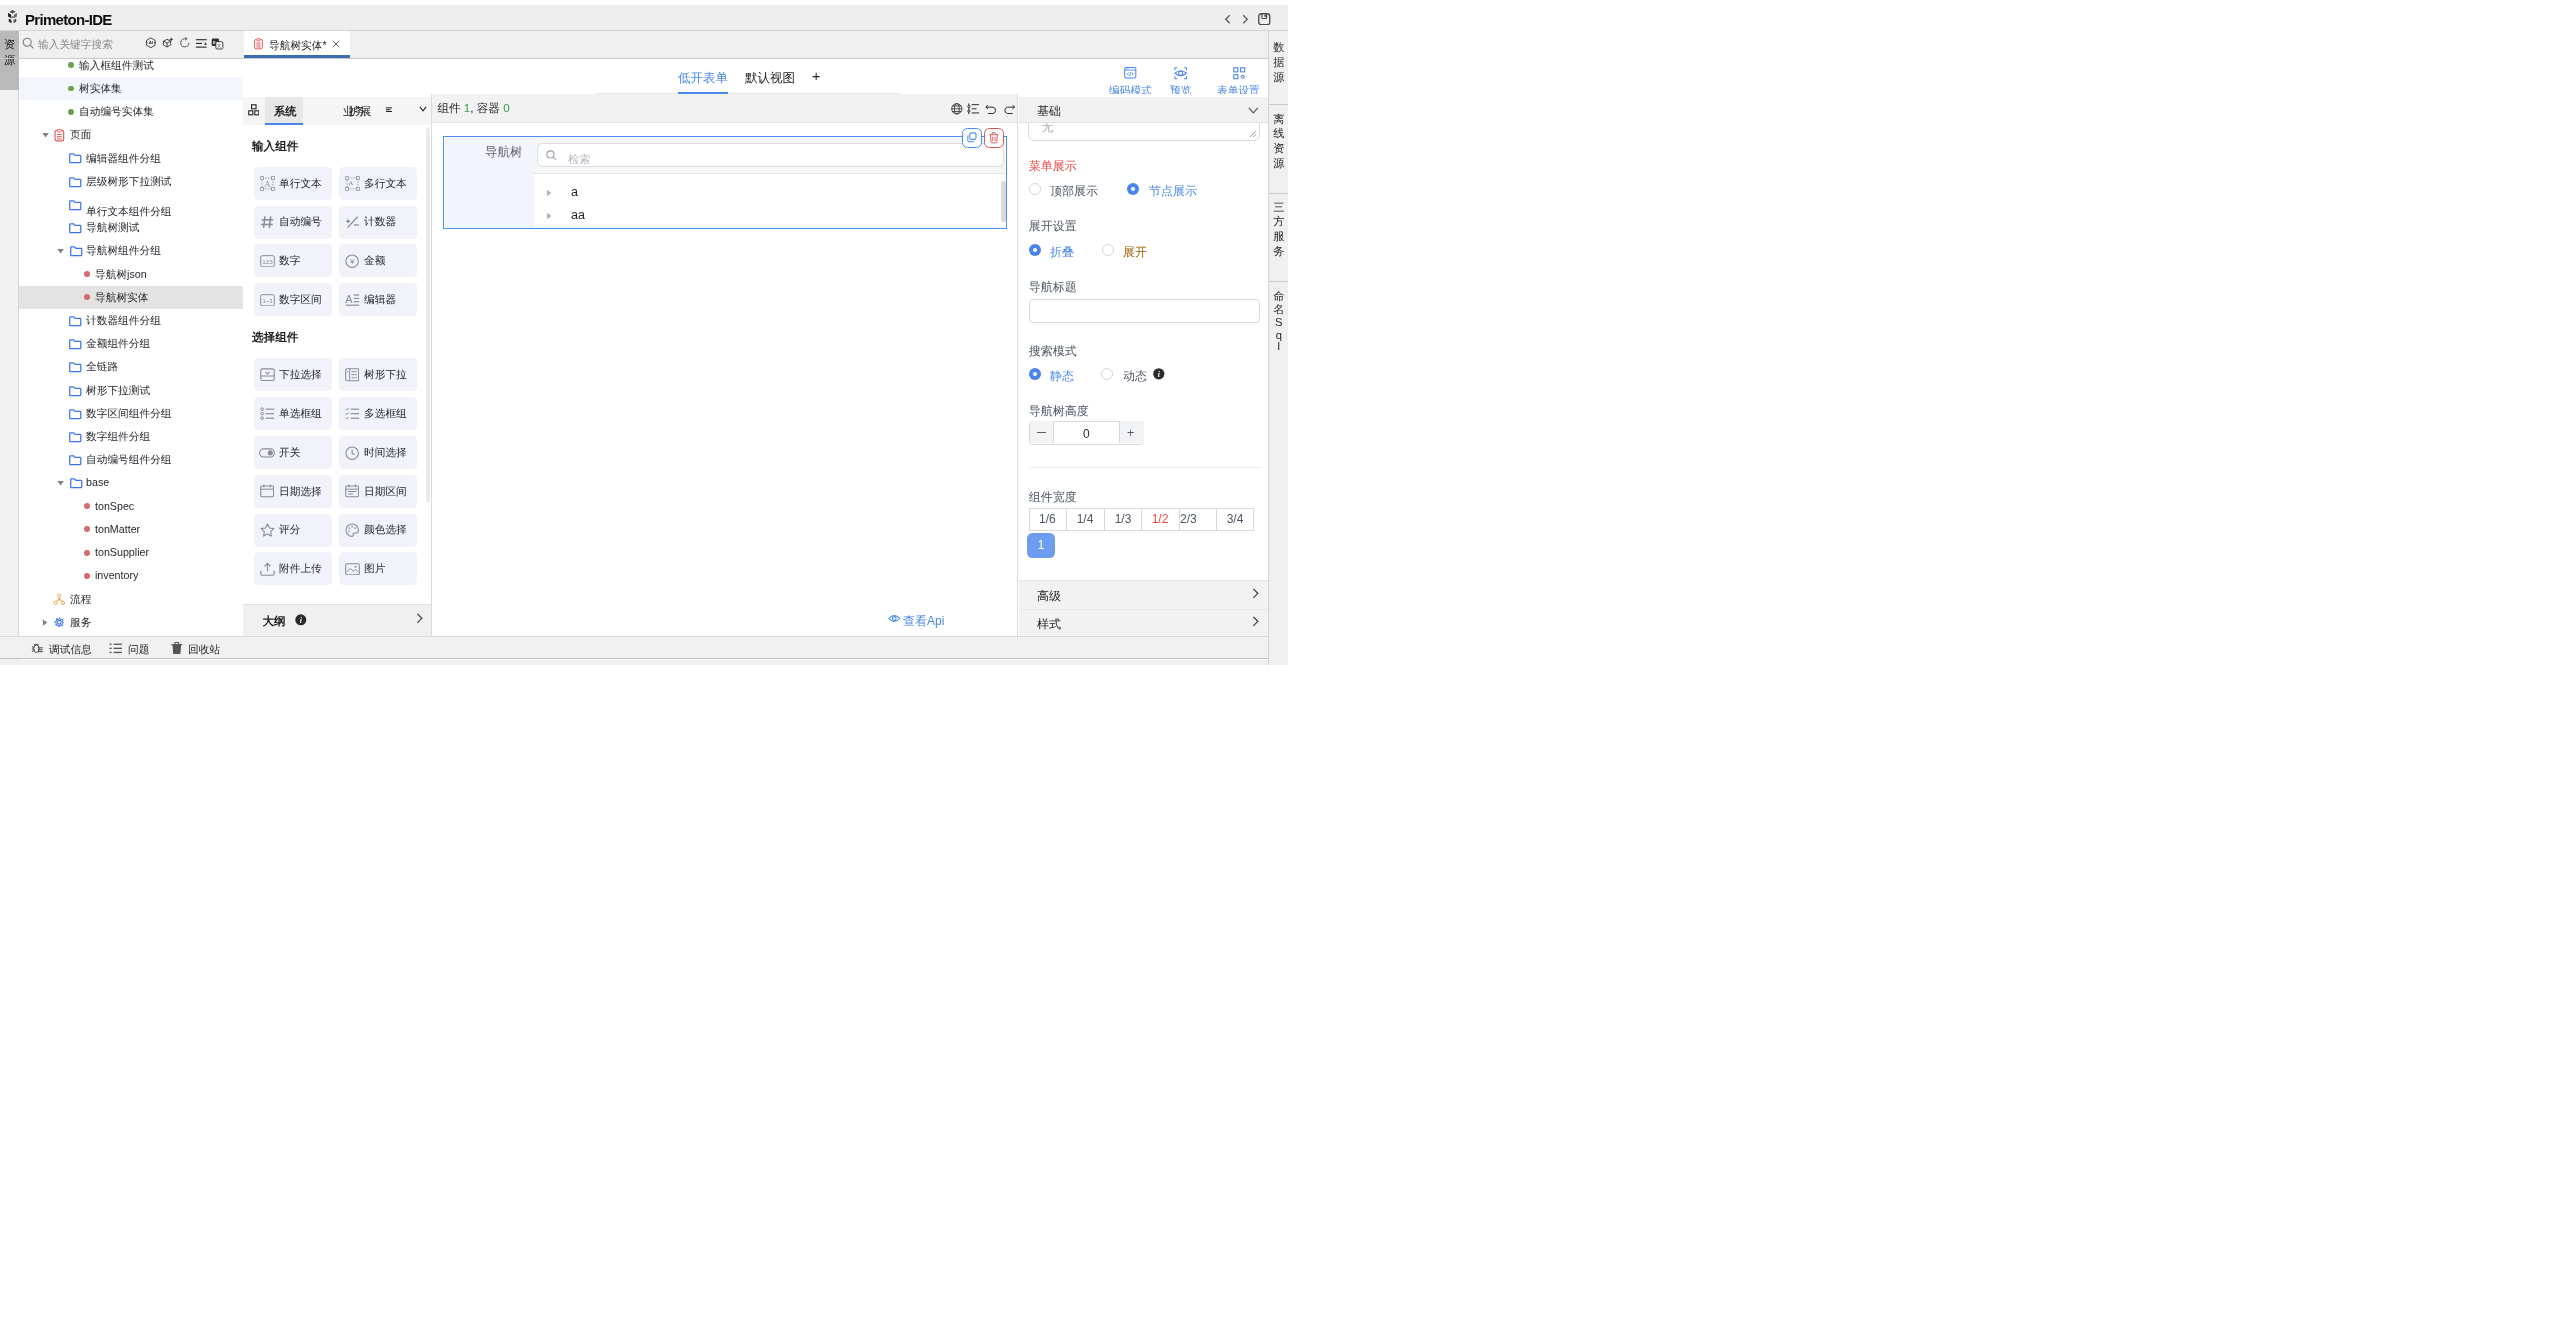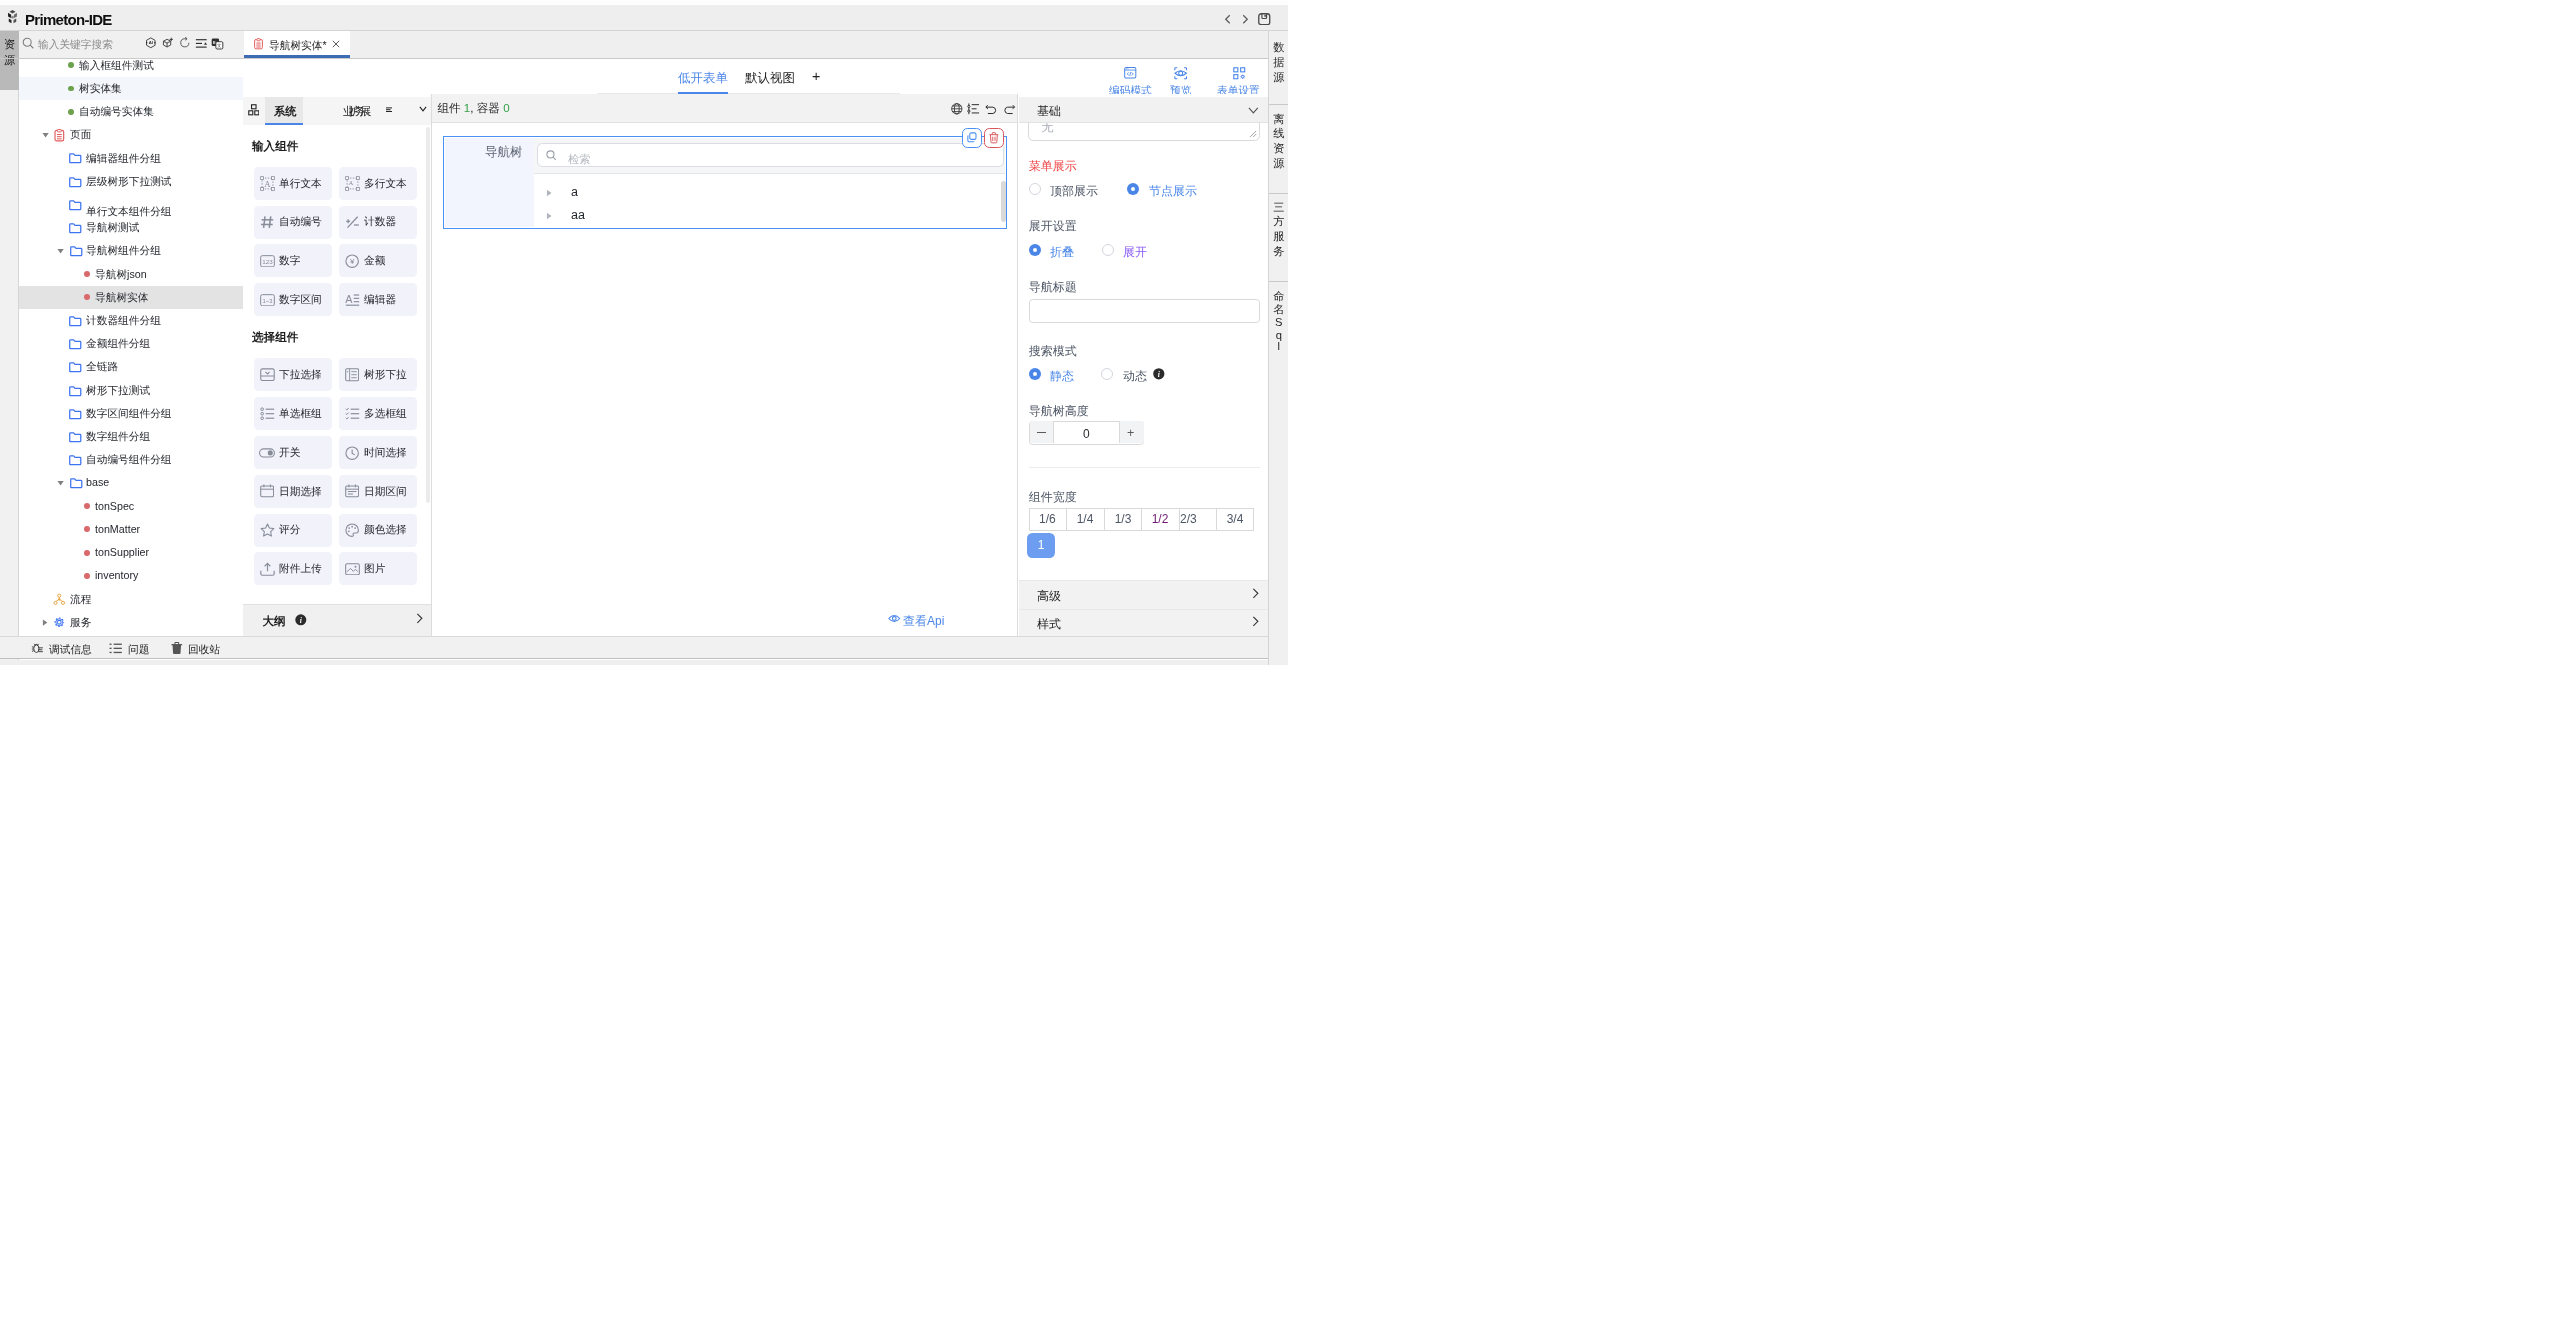--- a/index.html
+++ b/index.html
@@ -713,21 +713,21 @@
 <div class="abs" style="left:9.8px;top:89px;width:12px;height:12px;border-radius:50%;background:#fff;border:0.9px solid #d2d6dc;"></div>
     <div class="abs" style="left:31px;top:89px;color:#4d5665;font-size:12px;font-weight:500;">顶部展示</div>
 <div class="abs" style="left:108px;top:89px;width:12px;height:12px;border-radius:50%;background:#4a86e8;"></div>
     <div class="abs" style="left:112px;top:93px;width:4.1px;height:4.1px;border-radius:50%;background:#fff;"></div>
     <div class="abs" style="left:130px;top:89px;font-size:12px;font-weight:500;color:#4a87e9;">节点展示</div>
 <div class="abs" style="left:9.8px;top:124px;color:#4d5665;font-size:12px;font-weight:500;">展开设置</div>
 <div class="abs" style="left:9.8px;top:150px;width:12px;height:12px;border-radius:50%;background:#4a86e8;"></div>
     <div class="abs" style="left:13.7px;top:154px;width:4.1px;height:4.1px;border-radius:50%;background:#fff;"></div>
     <div class="abs" style="left:31px;top:150px;font-size:12px;font-weight:500;color:#4a87e9;">折叠</div>
 <div class="abs" style="left:83px;top:150px;width:12px;height:12px;border-radius:50%;background:#fff;border:0.9px solid #d2d6dc;"></div>
-    <div class="abs" style="left:104px;top:150px;color:#8b5cf6;font-size:12px;font-weight:500;">展开</div>
+    <div class="abs" style="left:104px;top:150px;color:#a16207;font-size:12px;font-weight:500;">展开</div>
 <div class="abs" style="left:9.8px;top:185px;color:#4d5665;font-size:12px;font-weight:500;">导航标题</div>
 <div class="abs" style="left:9.8px;top:205px;width:231px;height:24px;background:#fff;border:0.9px solid #d9d9d9;border-radius:3.6px;"></div>
 <div class="abs" style="left:9.8px;top:249px;color:#4d5665;font-size:12px;font-weight:500;">搜索模式</div>
 <div class="abs" style="left:9.8px;top:274px;width:12px;height:12px;border-radius:50%;background:#4a86e8;"></div>
     <div class="abs" style="left:13.7px;top:278px;width:4.1px;height:4.1px;border-radius:50%;background:#fff;"></div>
     <div class="abs" style="left:31px;top:274px;font-size:12px;font-weight:500;color:#4a87e9;">静态</div>
 <div class="abs" style="left:82px;top:274px;width:12px;height:12px;border-radius:50%;background:#fff;border:0.9px solid #d2d6dc;"></div>
     <div class="abs" style="left:104px;top:274px;color:#4d5665;font-size:12px;font-weight:500;">动态</div>
 <div class="abs" style="left:134px;top:274px;width:11.6px;height:11.6px;">
       <svg width="11.6" height="11.6" viewBox="0 0 13 13">
@@ -741,21 +741,21 @@
 <div class="abs" style="left:100px;top:327px;width:24.6px;height:22px;background:#f2f3f5;border-left:0.9px solid #d9d9d9;border-radius:0 2.7px 2.7px 0;"></div>
 <div class="abs" style="left:18.3px;top:338px;width:9px;height:1.4px;background:#5b5b5b;"></div>
 <div class="abs" style="left:108px;top:332px;font-size:12.5px;color:#5b5b5b;">+</div>
 <div class="abs" style="left:64px;top:333px;font-size:12px;color:#26282e;">0</div>
 <div class="abs" style="left:9.8px;top:373px;width:231px;height:0.9px;background:#ececec;"></div>
 <div class="abs" style="left:9.8px;top:395px;color:#4d5665;font-size:12px;font-weight:500;">组件宽度</div>
 <div class="abs" style="left:9.8px;top:414px;width:225px;height:23px;background:#fff;border:0.9px solid #d9d9d9;"></div>
 <div class="abs" style="left:9.8px;top:414px;width:37px;height:23px;text-align:center;line-height:23px;font-size:12px;color:#4d5665;">1/6</div>
 <div class="abs" style="left:47px;top:414px;width:37px;height:23px;border-left:0.9px solid #d9d9d9;text-align:center;line-height:23px;font-size:12px;color:#4d5665;">1/4</div>
 <div class="abs" style="left:85px;top:414px;width:37px;height:23px;border-left:0.9px solid #d9d9d9;text-align:center;line-height:23px;font-size:12px;color:#4d5665;">1/3</div>
-<div class="abs" style="left:122px;top:414px;width:37px;height:23px;border-left:0.9px solid #d9d9d9;text-align:center;line-height:23px;font-size:12px;color:#701a75;">1/2</div>
+<div class="abs" style="left:122px;top:414px;width:37px;height:23px;border-left:0.9px solid #d9d9d9;text-align:center;line-height:23px;font-size:12px;color:#ef4444;">1/2</div>
 <div class="abs" style="left:160px;top:414px;width:37px;height:23px;border-left:0.9px solid #d9d9d9;line-height:23px;font-size:12px;color:#4d5665;">2/3</div>
 <div class="abs" style="left:197px;top:414px;width:37px;height:23px;border-left:0.9px solid #d9d9d9;text-align:center;line-height:23px;font-size:12px;color:#4d5665;">3/4</div>
 <div class="abs" style="left:8px;top:439px;width:28px;height:24.6px;background:#6d9df1;border-radius:5.4px;color:#fff;font-size:12px;text-align:center;line-height:24.6px;">1</div>
 <div class="abs" style="left:0;top:486px;width:250px;height:29px;background:#f2f2f2;border-top:0.9px solid #e8e8e8;"></div>
 <div class="abs" style="left:18px;top:494px;font-size:12px;font-weight:500;color:#1f1f1f;">高级</div>
 <div class="abs" style="left:233px;top:494px;width:7.2px;height:10.7px;">
       <svg width="7.2" height="10.7" viewBox="0 0 8 12">
         <path d="M1.5 1 L6.5 6 L1.5 11" fill="none" stroke="#333" stroke-width="1.3"></path>
       </svg>
     </div>

